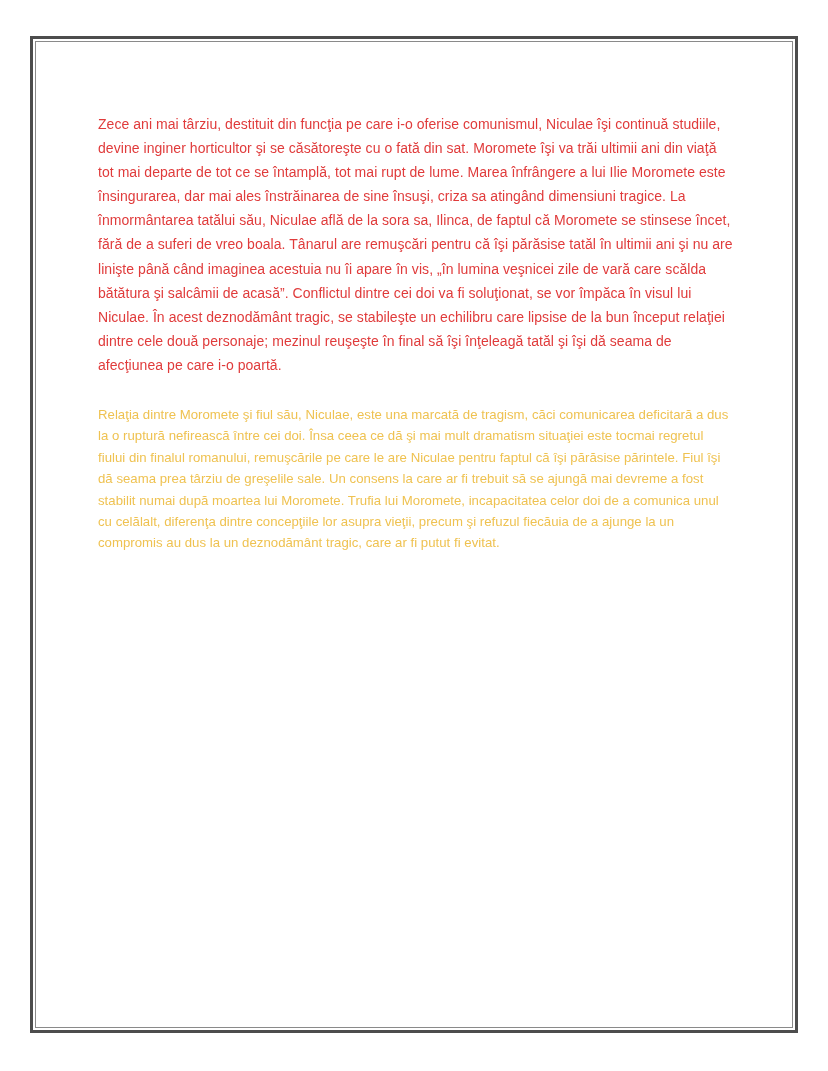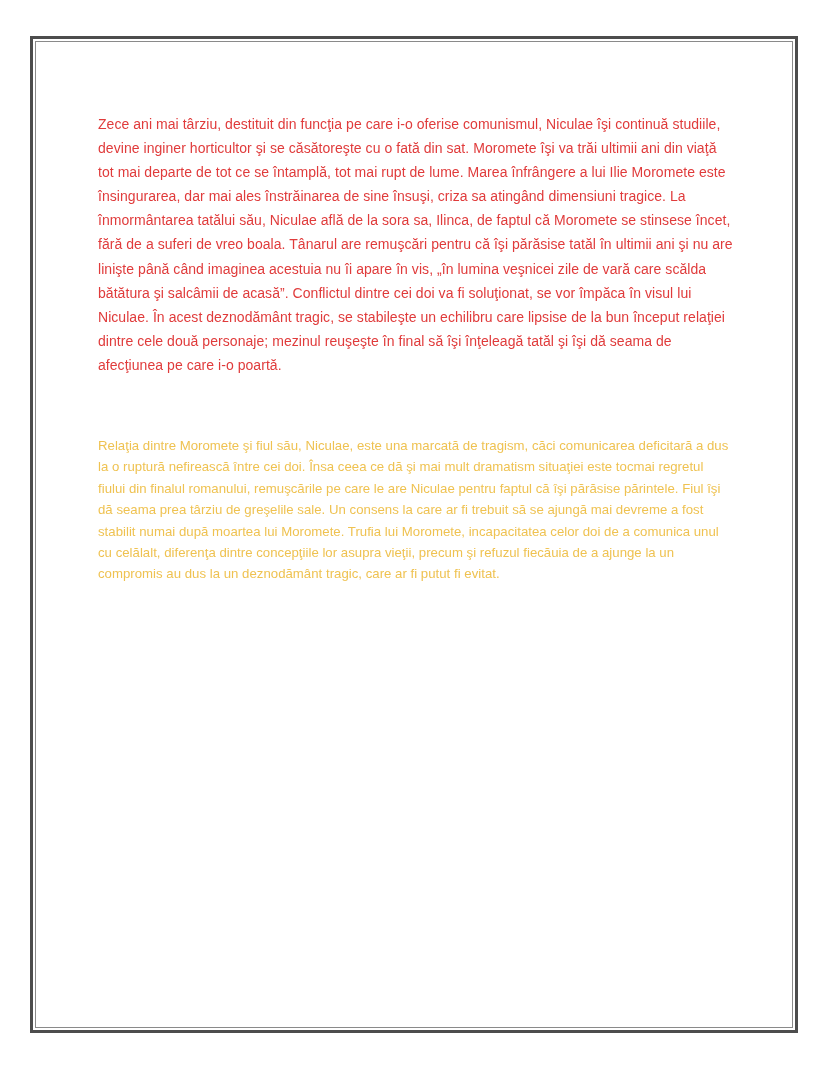--- a/index.html
+++ b/index.html
@@ -64,21 +64,21 @@
     font-size: 14px;
     line-height: 24.1px;
     letter-spacing: 0.05px;
   }
 
   p.para-gold {
     color: #efc251;
     font-size: 13.2px;
     line-height: 21.4px;
     letter-spacing: 0.02px;
-    margin-top: 58px;
+    margin-top: 27px;
   }
 </style>
 </head>
 <body>
 
 <div id="page-sheet">
 
   <div id="page-border-outer"></div>
   <div id="page-border-inner"></div>
 

